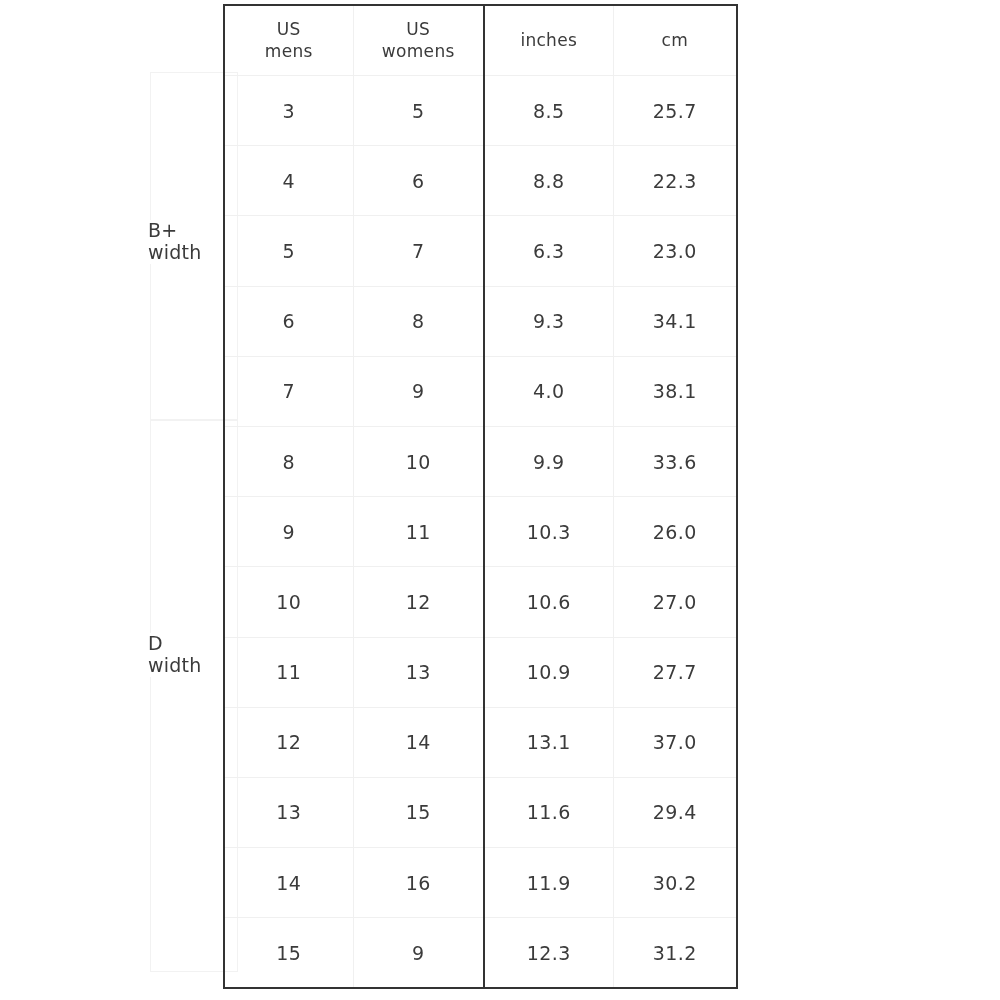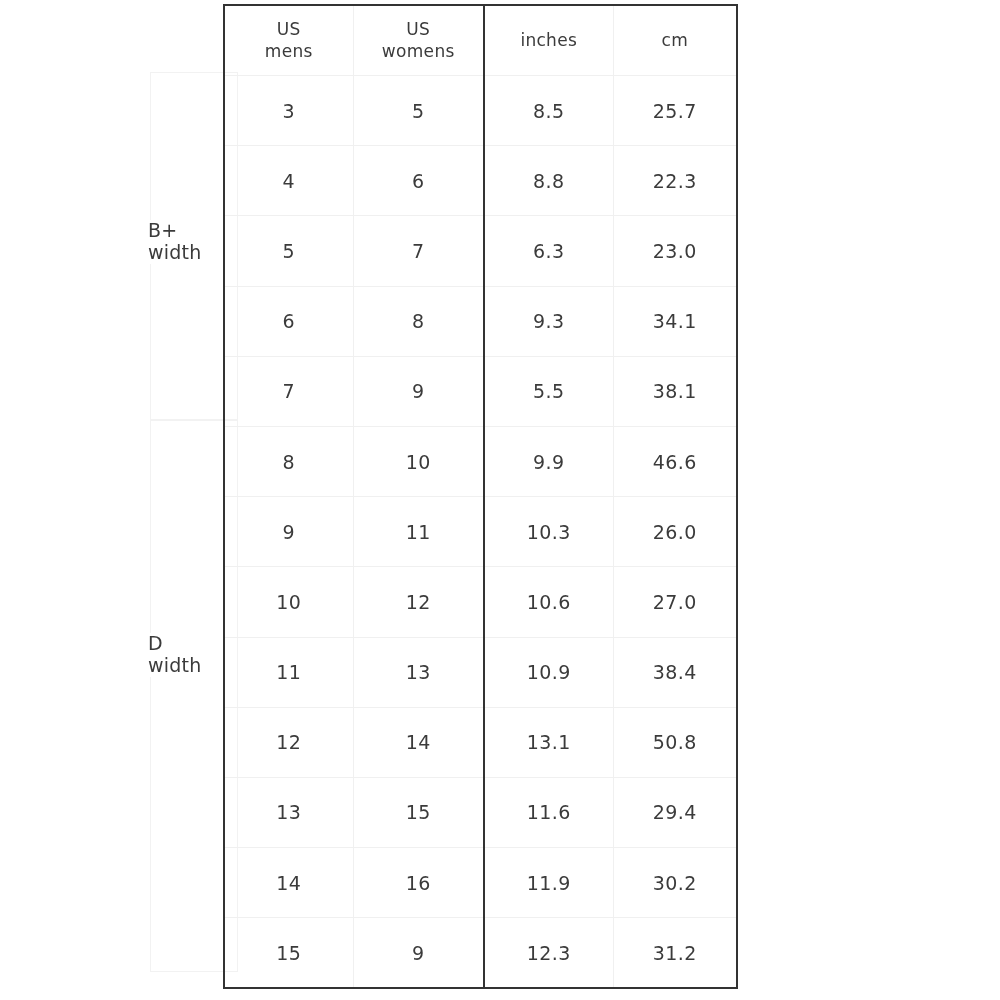--- a/index.html
+++ b/index.html
@@ -156,52 +156,52 @@
         </tr>
         <tr>
           <td>6</td>
           <td class="div-strong">8</td>
           <td>9.3</td>
           <td>34.1</td>
         </tr>
         <tr>
           <td>7</td>
           <td class="div-strong">9</td>
-          <td>5.5</td>
+          <td>4.0</td>
           <td>38.1</td>
         </tr>
         <tr>
           <td>8</td>
           <td class="div-strong">10</td>
           <td>9.9</td>
-          <td>46.6</td>
+          <td>33.6</td>
         </tr>
         <tr>
           <td>9</td>
           <td class="div-strong">11</td>
           <td>10.3</td>
           <td>26.0</td>
         </tr>
         <tr>
           <td>10</td>
           <td class="div-strong">12</td>
           <td>10.6</td>
           <td>27.0</td>
         </tr>
         <tr>
           <td>11</td>
           <td class="div-strong">13</td>
           <td>10.9</td>
-          <td>38.4</td>
+          <td>27.7</td>
         </tr>
         <tr>
           <td>12</td>
           <td class="div-strong">14</td>
           <td>13.1</td>
-          <td>50.8</td>
+          <td>37.0</td>
         </tr>
         <tr>
           <td>13</td>
           <td class="div-strong">15</td>
           <td>11.6</td>
           <td>29.4</td>
         </tr>
         <tr>
           <td>14</td>
           <td class="div-strong">16</td>

